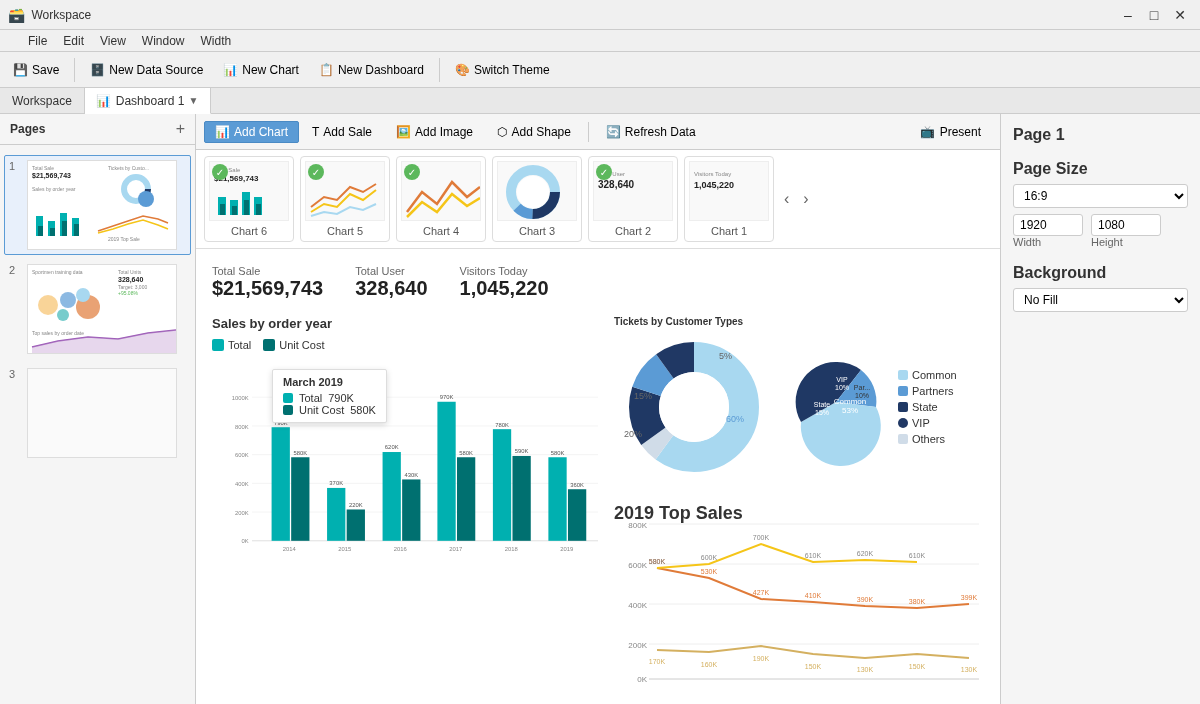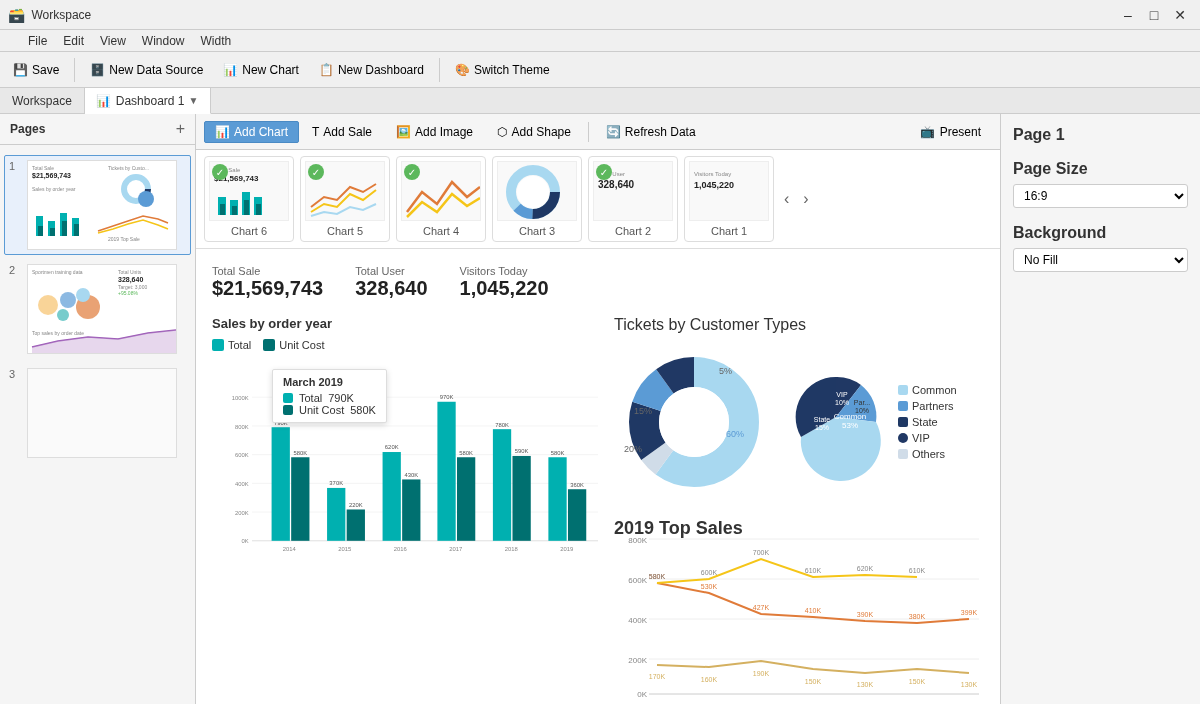--- a/index.html
+++ b/index.html
@@ -170,21 +170,21 @@
       padding: 6px 10px; font-size: 11px; border-radius: 2px;
       box-shadow: 0 2px 6px rgba(0,0,0,0.15); z-index: 10;
       top: 20px; left: 30px; white-space: nowrap;
     }
     .bar-tooltip-title { font-weight: 600; margin-bottom: 4px; }
     .bar-tooltip-row { display: flex; align-items: center; gap: 6px; }
     .bar-tooltip-dot { width: 10px; height: 10px; border-radius: 2px; }
 
     
     .donut-section { margin-bottom: 16px; }
-    .donut-title { font-size: 16px; font-weight: 400; margin-bottom: 8px; }
+    .donut-title { font-size: 10px; font-weight: 700; }
     .donut-container { display: flex; align-items: center; gap: 12px; }
     .donut-legend { display: flex; flex-direction: column; gap: 4px; }
     .donut-legend-item { display: flex; align-items: center; gap: 4px; font-size: 11px; }
     .donut-legend-dot { width: 10px; height: 10px; border-radius: 2px; }
 
     
     .line-chart-title { font-size: 18px; font-weight: 600; margin-bottom: 0; }
 
     
     .right-panel {
@@ -682,20 +682,30 @@
     <div class="panel-section">
       <div class="panel-label">Page 1</div>
     </div>
     <div class="panel-section">
       <div class="panel-label">Page Size</div>
       <select class="panel-select">
         <option>16:9</option>
         <option>4:3</option>
         <option>Custom</option>
       </select>
+      <div class="panel-row">
+        <div>
+          <input type="number" class="panel-input" value="1920" style="">
+          <div class="panel-input-label">Width</div>
+        </div>
+        <div>
+          <input type="number" class="panel-input" value="1080" style="">
+          <div class="panel-input-label">Height</div>
+        </div>
+      </div>
     </div>
     <div class="panel-section">
       <div class="panel-label">Background</div>
       <select class="panel-select">
         <option>No Fill</option>
         <option>Solid Color</option>
         <option>Gradient</option>
       </select>
     </div>
   </div>

